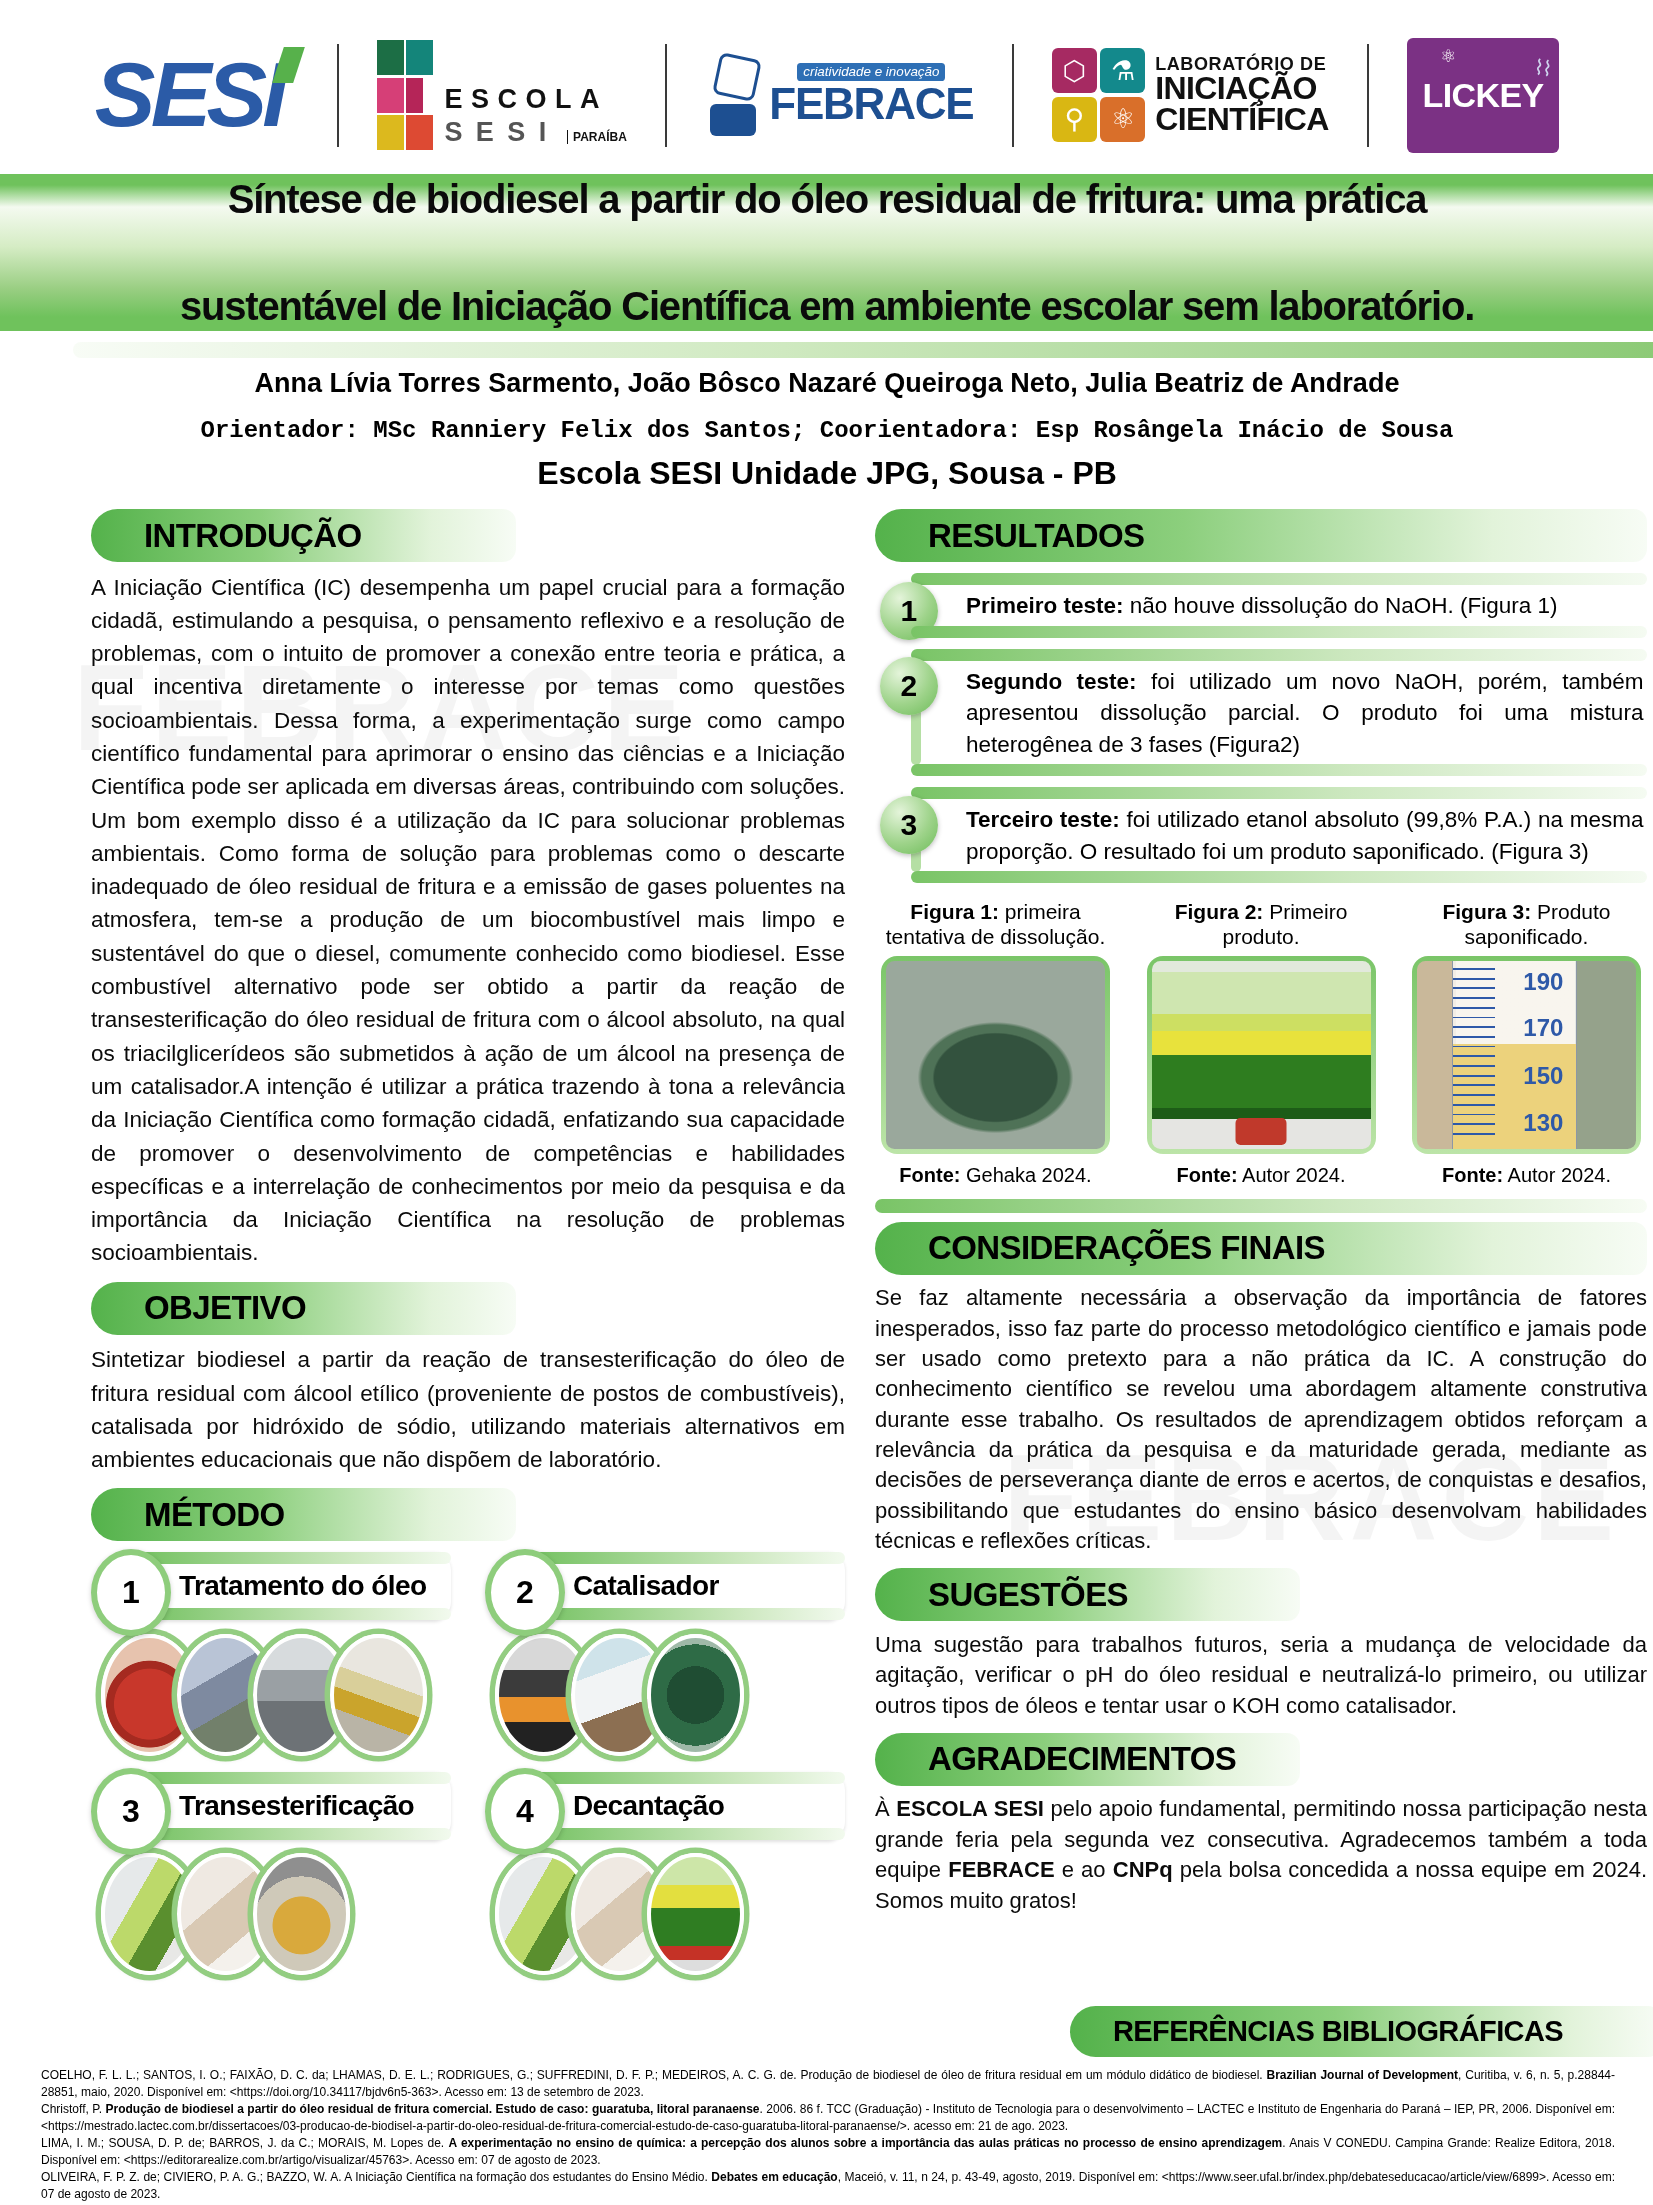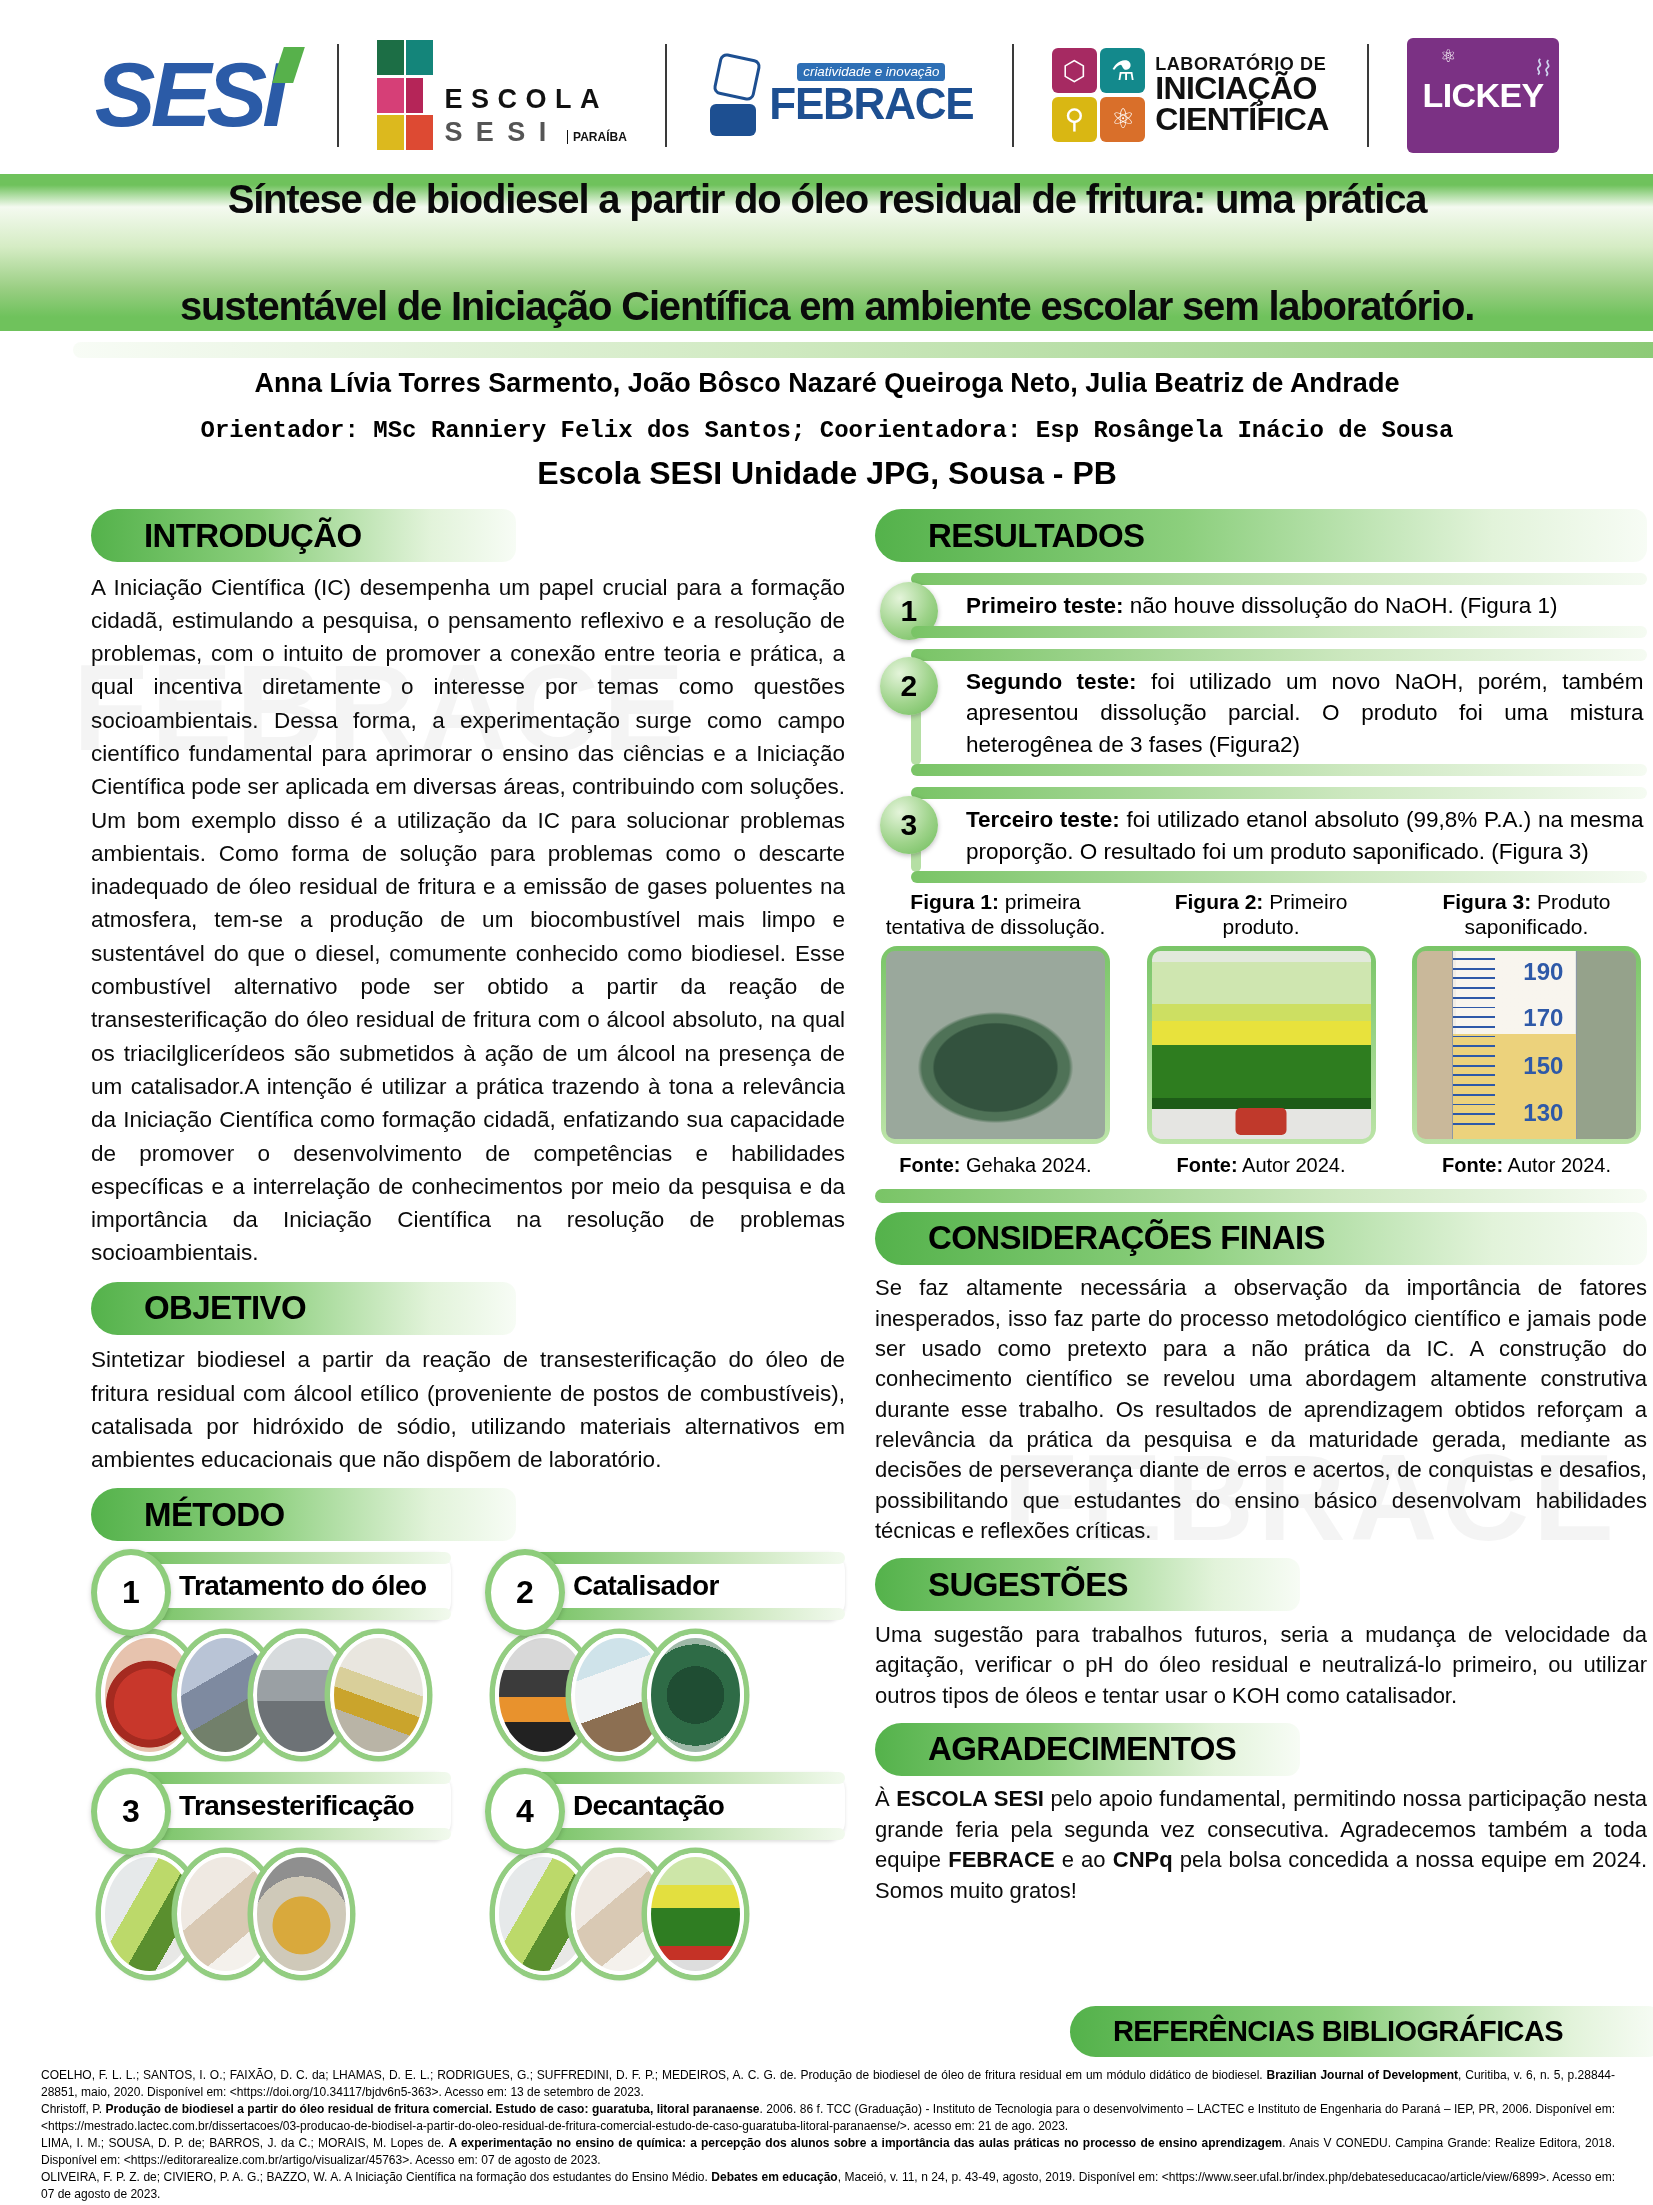--- a/index.html
+++ b/index.html
@@ -76,21 +76,21 @@
   .res-item:before{content:"";position:absolute;top:0;left:36px;right:0;height:12px;border-radius:7.3px;
     background:linear-gradient(90deg,#79c466 0%,#cde8c0 60%,#f5fbf2 100%);}
   .res-item:after{content:"";position:absolute;bottom:0;left:36px;right:0;height:12px;border-radius:7.3px;
     background:linear-gradient(90deg,#79c466 0%,#cde8c0 60%,#f5fbf2 100%);}
   .res-rail{position:absolute;left:36px;top:11px;bottom:11px;width:9.7px;border-radius:4.9px;background:#b5dfa4;}
   .res-num{position:absolute;left:4.9px;top:8.5px;width:58px;height:58px;border-radius:50%;
     background:radial-gradient(circle at 34% 28%,#e4f4da 0%,#9ed38a 55%,#6cbb58 100%);
     display:flex;align-items:center;justify-content:center;font-size:30px;font-weight:bold;color:#000;
     box-shadow:0 1.8px 4.9px rgba(0,0,0,.25);}
   
-  .figs-row{display:flex;justify-content:space-between;margin-top:7px;}
+  .figs-row{display:flex;justify-content:space-between;margin-top:17px;}
   .fig-card{width:241px;display:flex;flex-direction:column;align-items:center;}
   .fig-cap{font-size:21px;line-height:1.18;text-align:center;min-height:51px;}
   .fig-frame{margin-top:4.9px;width:219px;height:188px;padding:5px;border-radius:16px;
     background:linear-gradient(180deg,#7ac568,#bce4a8);}
   .fig-photo{width:100%;height:100%;border-radius:8.5px;position:relative;overflow:hidden;}
   .fig-fonte{font-size:20px;margin-top:9.7px;text-align:center;}
   .f1{background:radial-gradient(ellipse 48% 40% at 50% 62%,#33523e 0 58%,#4f7257 60% 70%,#9aa89c 74% 100%),linear-gradient(#c6cac8,#a9aeac);}
   .f2{background:linear-gradient(180deg,#e2e9dc 0 6%,#cfe6b0 6% 28%,#cddf62 28% 37%,#e8e23c 37% 50%,#2e7d1f 50% 78%,#1d5c17 78% 84%,#e5e5e2 84% 100%);}
   .f2:after{content:"";position:absolute;left:50%;bottom:3.6px;transform:translateX(-50%);width:51px;height:27px;background:#c0392b;border-radius:4.9px;}
   .f3{background:linear-gradient(90deg,#c9b89a 0 18%,#e3d7bd 18% 72%,#95a28b 72% 100%);}

